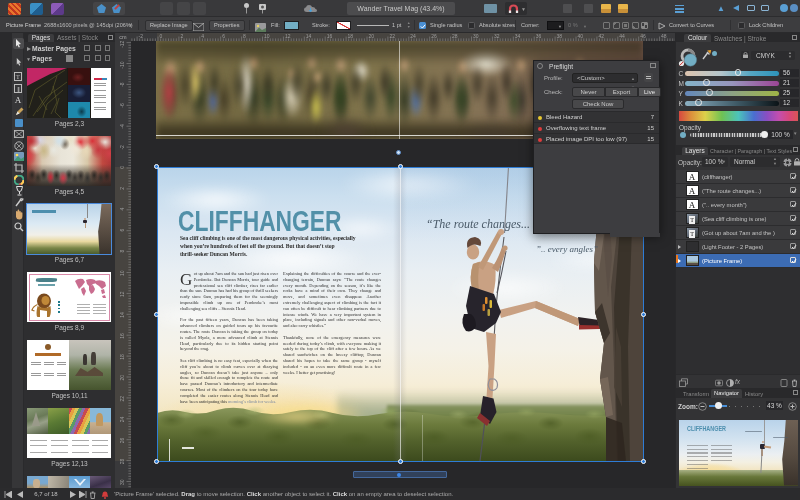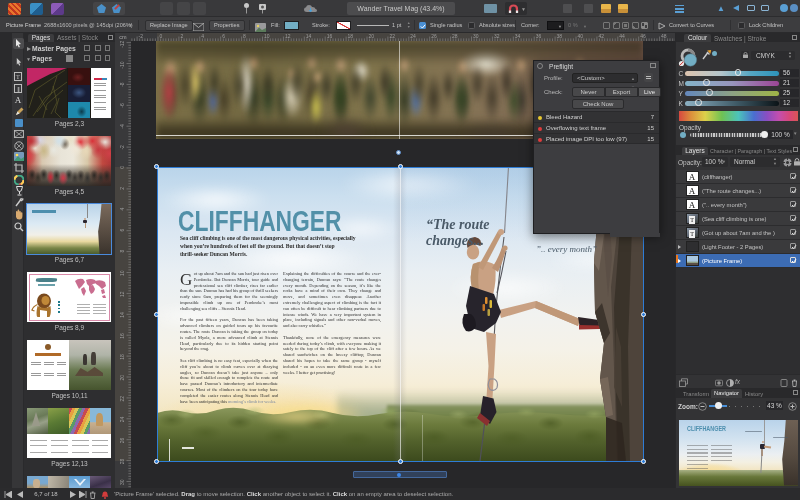--- a/index.html
+++ b/index.html
@@ -630,22 +630,22 @@
       <div style="height:5.8px;"></div>
       Sea cliff climbing is no easy feat, especially when the cliff you’re about to climb curves over at dizzying angles, so Duncan doesn’t take just anyone – only those fit and skilled enough to complete the route and have passed Duncan’s introductory and intermediate courses. Most of the climbers on the tour today have completed the easier routes along Stennis Head and have been anticipating this <span style="color:#7a88a0;">morning’s climb for weeks.</span>
     </div>
 
     <div class="abs" style="left:126px;top:104px;width:98px;font-family:'Liberation Serif',serif;font-size:4.4px;line-height:5.8px;color:#2e2e2e;text-align:justify;">
       Explaining the difficulties of the course and the ever-changing terrain, Duncan says: “The route changes every month. Depending on the season, it’s like the rocks have a mind of their own. They change and move, and sometimes even disappear. Another extremely challenging aspect of climbing is the fact it can often be difficult to hear climbing partners due to intense winds. We have a very important system in place, including signals and other non-verbal moves, and also carry whistles.”
       <div style="height:5.8px;"></div>
       Thankfully, none of the emergency measures were needed during today’s climb, with everyone making it safely to the top of the cliff after a few hours. As we shared sandwiches on the breezy clifftop, Duncan shared his hopes to take the same group - myself included - on an even more difficult route in a few weeks. I better get practising!
     </div>
 
-    <div class="abs" style="left:269px;top:50px;width:110px;font-family:'Liberation Serif',serif;font-style:italic;font-size:14px;color:#4a5a68;font-weight:bold;">“The route changes...</div>
-    <div class="abs" style="left:379px;top:77px;width:110px;font-family:'Liberation Serif',serif;font-style:italic;font-size:9px;color:#4a5a68;">”.. every month”</div>
+    <div class="abs" style="left:269px;top:50px;width:110px;font-family:'Liberation Serif',serif;font-style:italic;font-size:12px;color:#4a5a68;">“The route changes...</div>
+    <div class="abs" style="left:379px;top:77px;width:110px;font-family:'Liberation Serif',serif;font-style:italic;font-size:9px;color:#4a5a68;">”.. every angles”</div>
 
     <div class="abs" style="left:236px;top:0;width:14px;height:294px;background:linear-gradient(90deg,transparent,rgba(120,120,130,.18) 45%,rgba(120,120,130,.18) 55%,transparent);"></div>
     <div class="abs" style="left:242.5px;top:0;width:1px;height:294px;background:rgba(255,255,255,.6);"></div>
   </div>
 
   <div class="abs" style="left:25.5px;top:125.5px;width:487px;height:295px;border:1px solid #2e7cd6;pointer-events:none;"></div>
 
   <div class="abs" style="left:23px;top:123px;width:5px;height:5px;border-radius:50%;background:#2e7cd6;border:.5px solid #fff;"></div>
   <div class="abs" style="left:266.5px;top:123px;width:5px;height:5px;border-radius:50%;background:#2e7cd6;border:.5px solid #fff;"></div>
   <div class="abs" style="left:510px;top:123px;width:5px;height:5px;border-radius:50%;background:#2e7cd6;border:.5px solid #fff;"></div>

